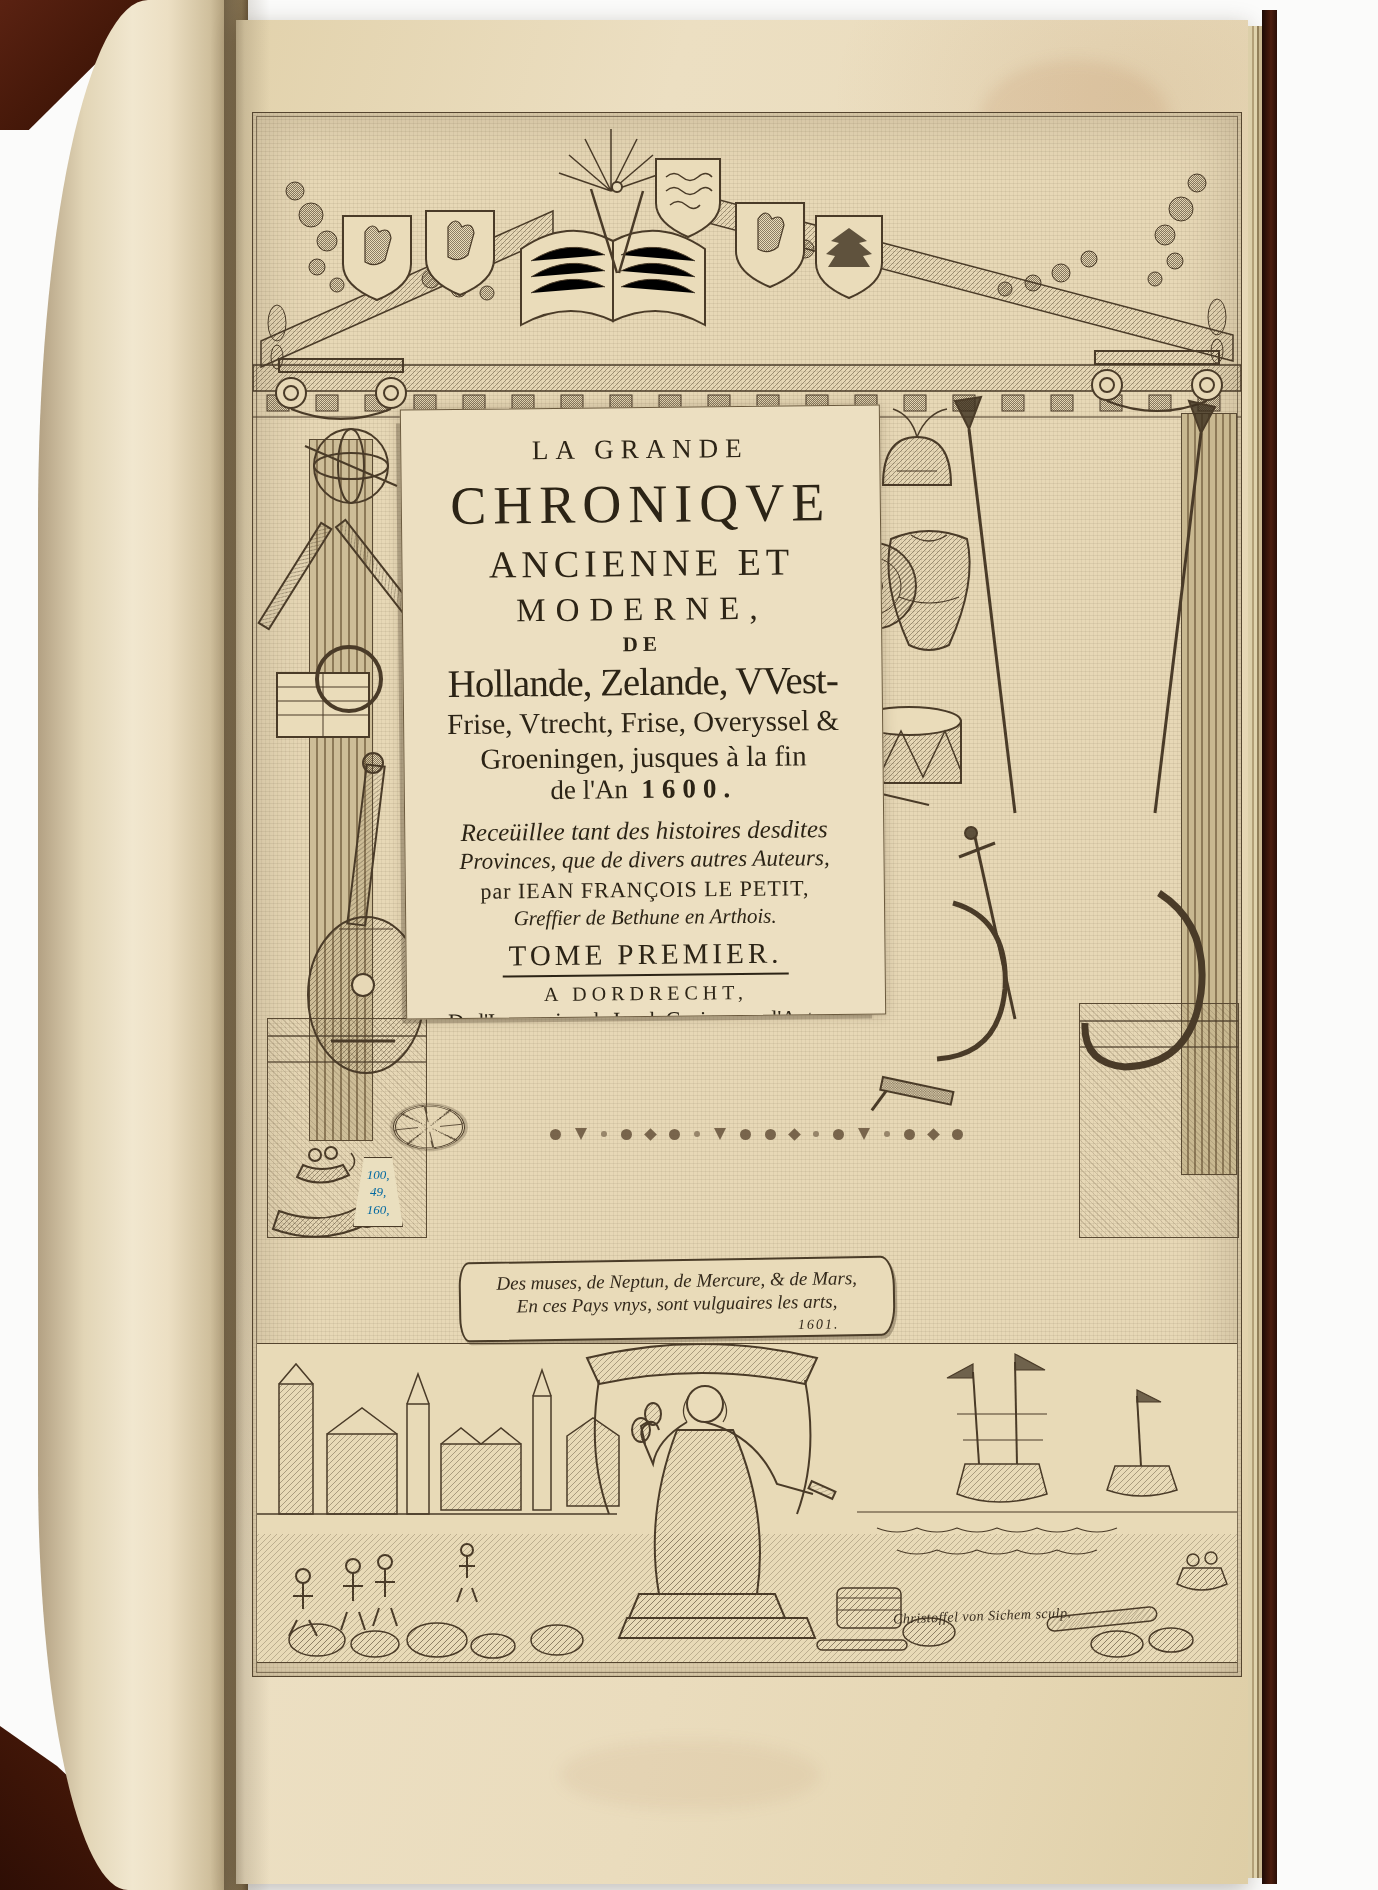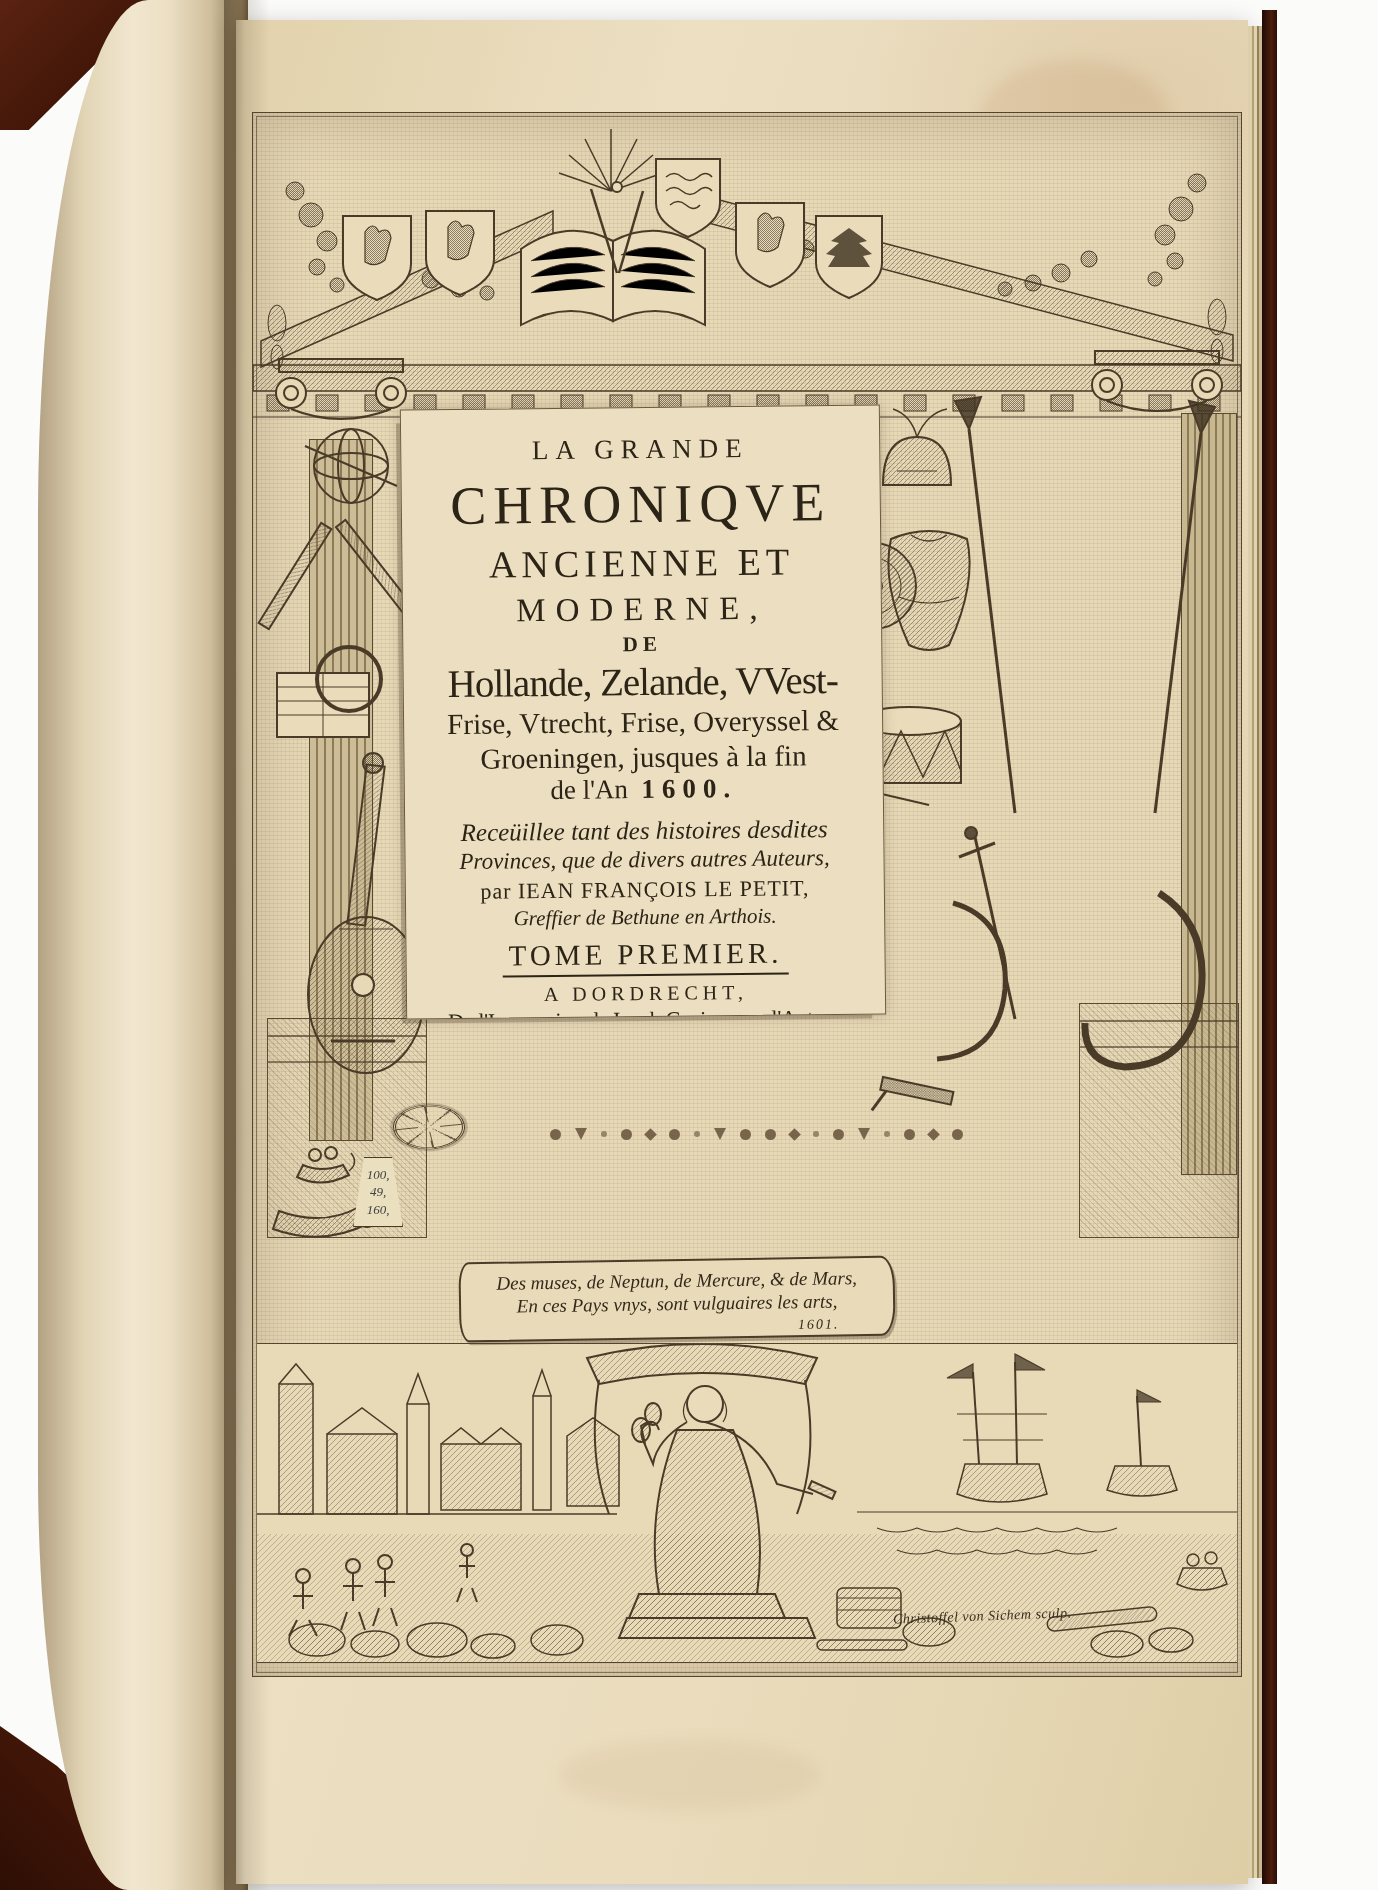--- a/index.html
+++ b/index.html
@@ -64,21 +64,21 @@
     background:repeating-linear-gradient(90deg,#c8b890 0 5px,#8d7a58 5px 7px);}
   .pedestal{background-image:
       linear-gradient(180deg,transparent 0 16px,rgba(74,59,40,.65) 16px 18px,transparent 18px 42px,rgba(74,59,40,.6) 42px 44px,transparent 44px 100%),
       repeating-linear-gradient(45deg,rgba(88,70,46,.18) 0 1px,transparent 1px 4px);
     border:1px solid #5a4a33;}
   .pedestal-l{left:14px;top:905px;width:158px;height:218px;}
   .pedestal-r{left:826px;top:890px;width:158px;height:233px;}
   .plaque{left:100px;top:1044px;width:48px;height:68px;background:#ead d;}
   .plaque{background:#eadfbf;border:1.5px solid #4a3b28;
     clip-path:polygon(22% 0,78% 0,100% 100%,0 100%);
-    font-style:italic;font-size:13px;line-height:1.35;color:#404040;
+    font-style:italic;font-size:13px;line-height:1.35;color:#0369a1;
     display:flex;flex-direction:column;align-items:center;justify-content:center;}
 
   .wheel{left:140px;top:978px;width:66px;height:66px;border-radius:50%;
     border:3px double #4a3b28;background:
       repeating-conic-gradient(rgba(74,59,40,.85) 0 4deg,rgba(231,216,182,.2) 4deg 45deg);
     transform:scaleY(.62) rotate(-9deg);box-shadow:0 0 0 3px rgba(74,59,40,.25);}
 
   
   .bead-row{left:178px;top:994px;width:650px;height:54px;display:flex;align-items:center;justify-content:center;gap:14px;}
   .bd{display:inline-block;background:#65513a;opacity:.85;}

